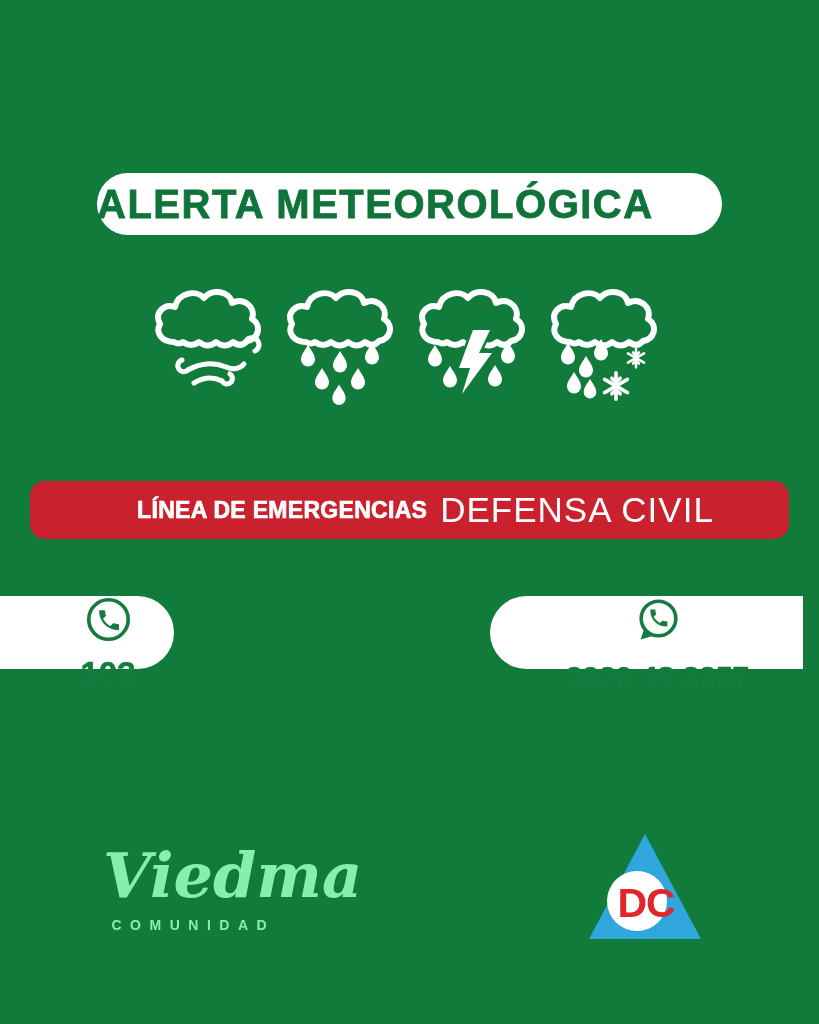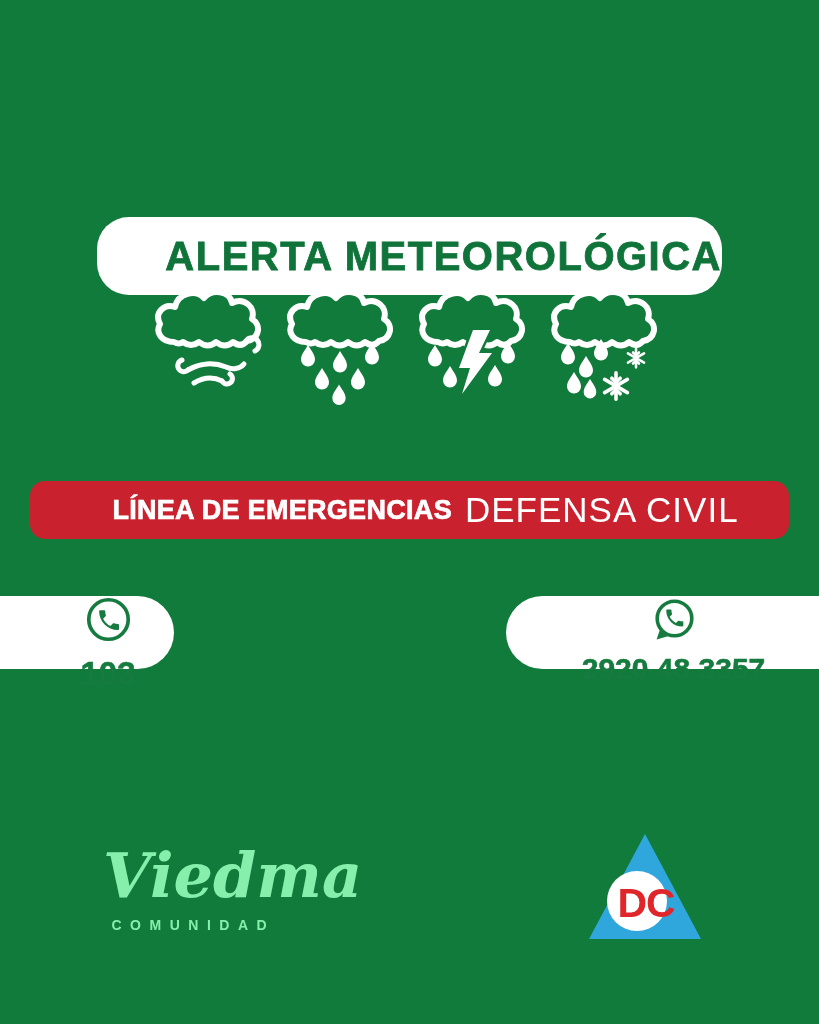--- a/index.html
+++ b/index.html
@@ -6,53 +6,53 @@
   body{
     width:819px;height:1024px;overflow:hidden;
     background:#117b3c;
     font-family:"Liberation Sans",sans-serif;
     position:relative;
   }
   .poster{position:absolute;inset:0;}
 
   
   .title-pill{
-    position:absolute;left:97px;top:173px;width:625px;height:78px;
+    position:absolute;left:97px;top:173px;width:625px;height:62px;
     background:#ffffff;border-radius:32px;
-    display:flex;align-items:center;justify-content:flex-end;margin-top:44px;
+    display:flex;align-items:center;justify-content:flex-start;
   }
   .title-pill span{
     color:#10743a;font-size:40px;font-weight:bold;letter-spacing:1.5px;
     -webkit-text-stroke:0.8px #10743a;white-space:nowrap;
   }
 
   
   .icons-row{
     position:absolute;left:0;top:284px;width:100%;
     display:flex;justify-content:center;align-items:flex-start;gap:12px;
   }
   .wicon{width:120px;height:124px;display:block;}
 
   
   .banner{
     position:absolute;left:30px;top:481px;width:759px;height:58px;
     background:#c9212e;border-radius:15px;
     display:flex;align-items:center;justify-content:center;gap:13px;
     color:#ffffff;white-space:nowrap;
   }
-  .banner .b{font-size:27px;font-weight:bold;-webkit-text-stroke:0.7px #ffffff;letter-spacing:0.3px;margin-left:32px;}
+  .banner .b{font-size:23px;font-weight:bold;-webkit-text-stroke:0.7px #ffffff;letter-spacing:0.3px;margin-left:32px;}
   .banner .r{font-size:35px;font-weight:normal;letter-spacing:1px;}
 
   
   .pill{
     position:absolute;top:596px;height:73px;background:#ffffff;
     display:flex;align-items:center;color:#157b3e;flex-direction:column;
   }
   .pill-left{left:0;width:174px;border-radius:0 37px 37px 0;padding-left:42px;box-sizing:border-box;gap:12px;}
-  .pill-right{left:506px;width:313px;border-radius:37px 0 0 37px;padding-left:22px;box-sizing:border-box;gap:8px;}
+  .pill-right{left:490px;width:313px;border-radius:37px 0 0 37px;padding-left:22px;box-sizing:border-box;gap:16px;}
   .pill .num{font-size:33px;font-weight:bold;-webkit-text-stroke:0.6px #157b3e;white-space:nowrap;}
   .pill-right .num{font-size:30px;}
   .pill-icon{flex:0 0 auto;display:block;}
 
   
   .viedma{
     position:absolute;left:103px;top:843px;width:224px;color:#86efac;
   }
   .viedma .word{
     font-family:"DejaVu Serif",serif;font-style:italic;font-weight:bold;

